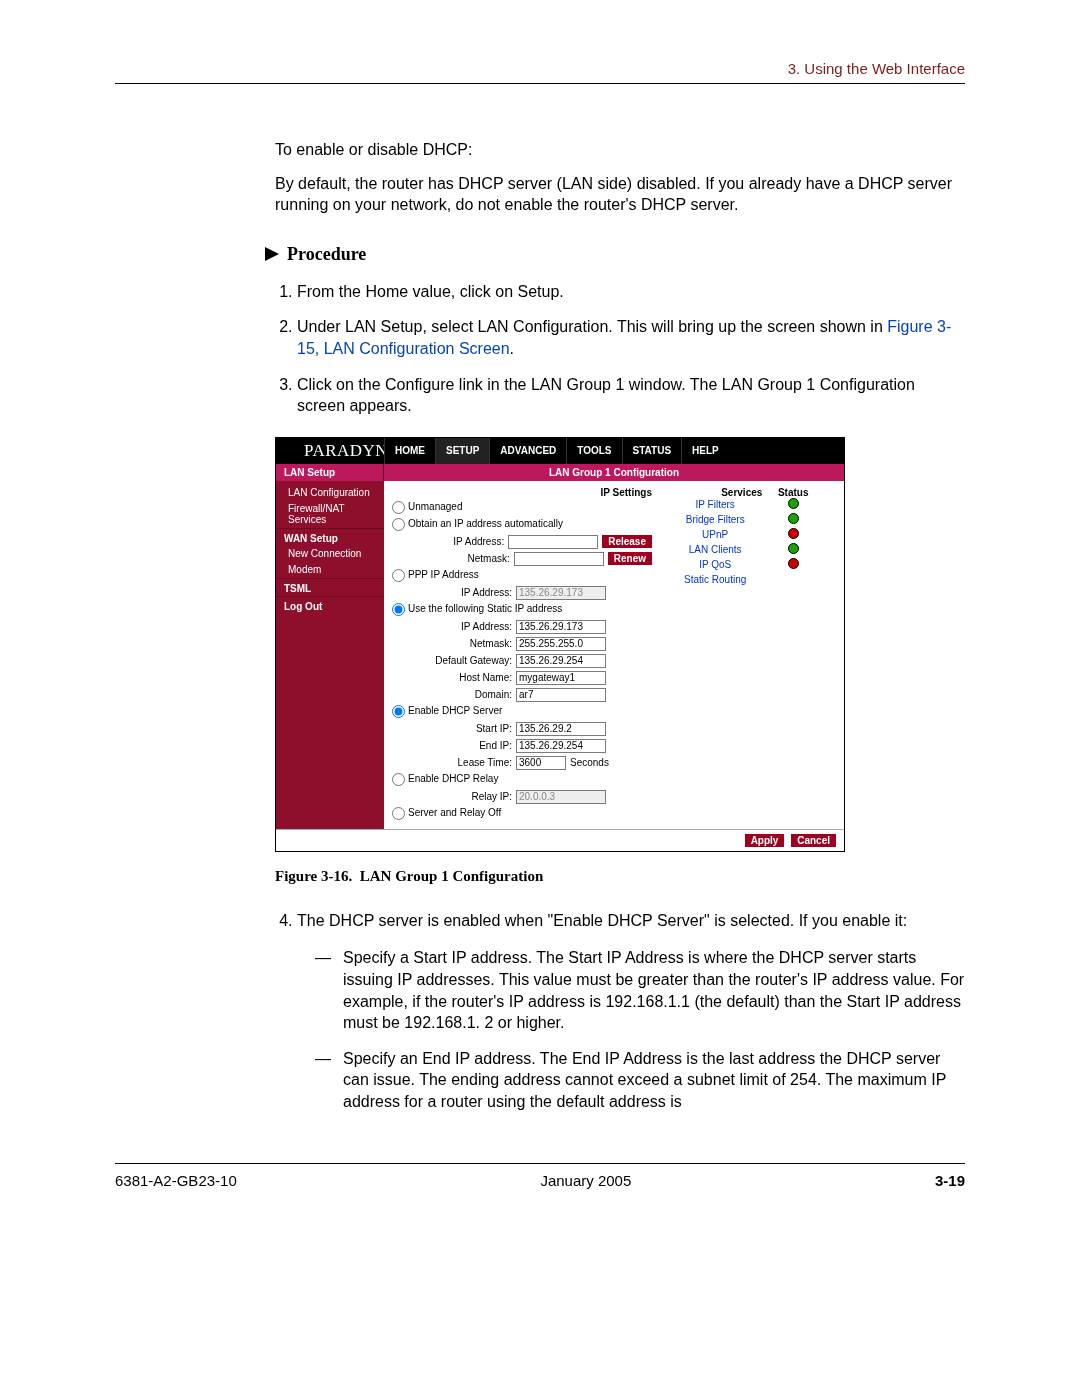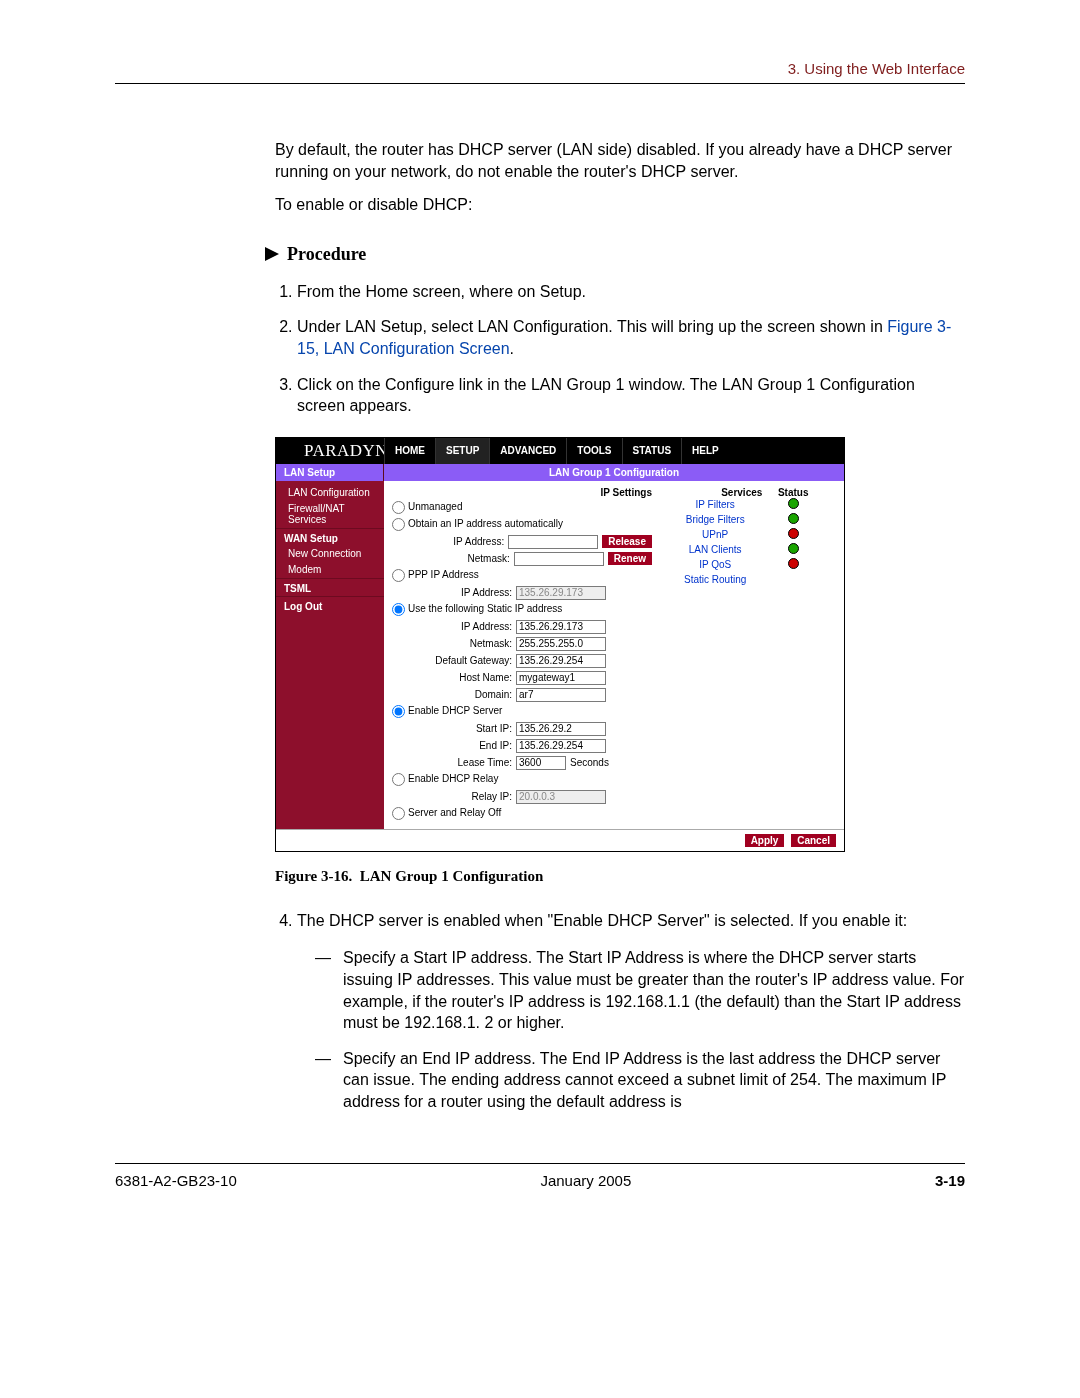--- a/index.html
+++ b/index.html
@@ -96,21 +96,21 @@
     font-size: 10px;
     padding: 0 10px;
     border-left: 1px solid #333;
     display: flex;
     align-items: center;
     cursor: pointer;
   }
   .navbtn.sel { background: #222; }
   .subbar {
     display: flex;
-    background: #8b5cf6;
+    background: #be185d;
     color: #fff;
   }
   .sub-left {
     width: 108px;
     box-sizing: border-box;
     padding: 3px 8px;
     font-weight: bold;
     font-size: 10px;
     border-right: 1px solid #5c0a1d;
   }
@@ -242,32 +242,32 @@
   .footer .r { font-weight: bold; }
 </style>
 </head>
 <body>
 
 <div class="page">
   <div class="header-right">3. Using the Web Interface</div>
   <hr class="hr-top">
 
 
+  <div class="body-text">To enable or disable DHCP:</div>
   <div class="body-text">By default, the router has DHCP server (LAN side) disabled. If you already have a DHCP server running on your network, do not enable the router's DHCP server.</div>
-  <div class="body-text">To enable or disable DHCP:</div>
 
   <div class="proc-row">
     <svg width="14" height="14">
         <polygon points="0,0 14,7 0,14" fill="#000"></polygon>
       </svg>
     <span class="proc-label">Procedure</span>
   </div>
 
   <ol class="ol-steps">
-    <li>From the Home screen, where on Setup.</li>
+    <li>From the Home value, click on Setup.</li>
     <li>
       <span>Under LAN Setup, select LAN Configuration. This will bring up the screen shown in </span><span class="fig-link">Figure 3-15, LAN Configuration Screen</span><span>.</span>
     </li>
     <li>Click on the Configure link in the LAN Group 1 window. The LAN Group 1 Configuration screen appears.</li>
   </ol>
 
   <div class="figure-wrap">
     <div class="router">
       <div class="topbar">
         <div class="brand">PARADYNE</div>

